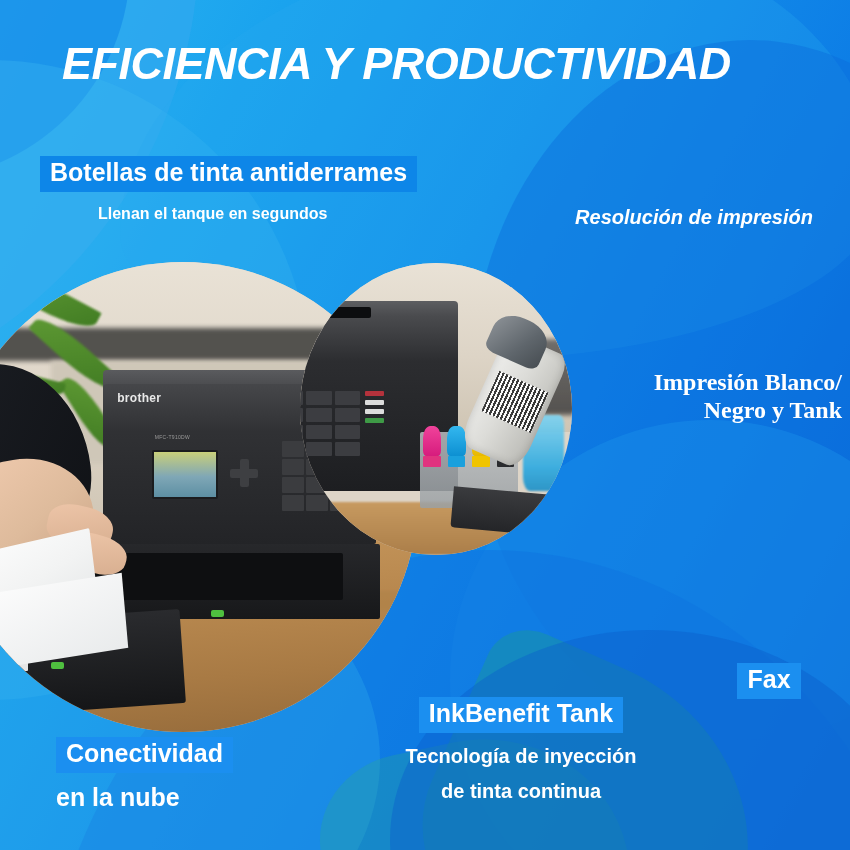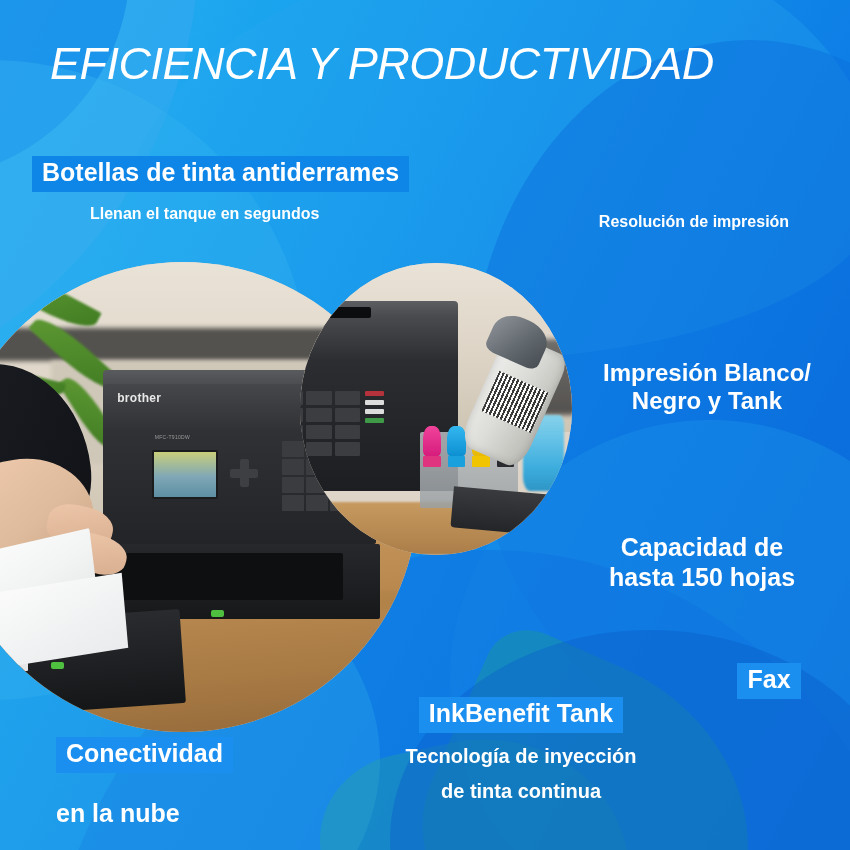--- a/index.html
+++ b/index.html
@@ -96,25 +96,25 @@
     bottom: -200px; right: -60px;
     width: 520px; height: 420px;
     background: #0a5fcd;
     border-radius: 50%;
     opacity: .45;
   }
 
   
   .headline {
     position: absolute;
-    top: 40px; left: 50px;
+    top: 40px; left: 62px;
     width: 740px;
     color: #ffffff;
     font-size: 45px;
-    font-weight: normal;
+    font-weight: bold;
     font-style: italic;
     letter-spacing: -0.5px;
     line-height: 1.05;
     white-space: nowrap;
   }
 
   
   .feature { position: absolute; color: #ffffff; }
   .feature .title {
     font-weight: bold;
@@ -127,50 +127,50 @@
     display: block;
   }
   .hl {
     display: inline-block;
     padding: 2px 10px 4px 10px;
   }
   .hl-strong { background: #0d86e8; }
   .hl-soft   { background: #1b8ff0; }
 
   
-  .f-botellas { top: 156px; left: 32px; }
+  .f-botellas { top: 156px; left: 40px; }
   .f-botellas .title { font-size: 25px; }
   .f-botellas .sub   { font-size: 16px; margin-top: 12px; padding-left: 58px; }
 
   
   .f-dpi { top: 192px; left: 544px; width: 300px; text-align: center; }
   .f-dpi .title { font-size: 26px; }
-  .f-dpi .sub   { font-size: 16px; margin-top: 20px; }
-
-  
-  .f-bnc { top: 359px; left: 572px; width: 270px; text-align: center; }
+  .f-dpi .sub   { font-size: 20px; margin-top: 13px; font-style: italic; }
+
+  
+  .f-bnc { top: 368px; left: 572px; width: 270px; text-align: right; font-family: Liberation Serif, serif; }
   .f-bnc .title { font-size: 24px; }
 
   
   .f-cap { top: 533px; left: 562px; width: 280px; text-align: center; }
   .f-cap .title { font-size: 25px; }
 
   
   .f-fax { top: 663px; left: 716px; width: 106px; text-align: center; }
   .f-fax .title { font-size: 25px; }
 
   
   .f-ink { top: 697px; left: 382px; width: 278px; text-align: center; }
   .f-ink .title { font-size: 25px; }
   .f-ink .sub   { font-size: 20px; margin-top: 11px; }
 
   
   .f-cloud { top: 737px; left: 56px; width: 240px; }
   .f-cloud .title { font-size: 25px; }
-  .f-cloud .sub   { font-size: 25px; margin-top: 25px; }
+  .f-cloud .sub   { font-size: 25px; margin-top: 9px; }
 
   
   .photo-wrap { position: absolute; top: 0; left: 0; width: 850px; height: 850px; pointer-events: none; }
 
   .circle-main {
     position: absolute;
     left: -52px; top: 262px;
     width: 470px; height: 470px;
     border-radius: 50%;
     overflow: hidden;
@@ -564,24 +564,20 @@
 
   <div class="feature f-dpi">
     <span class="sub">Resolución de impresión</span>
   </div>
 
   <div class="feature f-bnc">
     <span class="title">Impresión Blanco/</span>
     <span class="title">Negro y Tank</span>
   </div>
 
-  <div class="feature f-cap">
-    <span class="title">Capacidad de</span>
-    <span class="title">hasta 150 hojas</span>
-  </div>
 
   <div class="feature f-ink">
     <span class="title">
       <span class="hl hl-soft">InkBenefit Tank</span>
     </span>
     <span class="sub">Tecnología de inyección</span>
     <span class="sub">de tinta continua</span>
   </div>
 
   <div class="feature f-fax">

